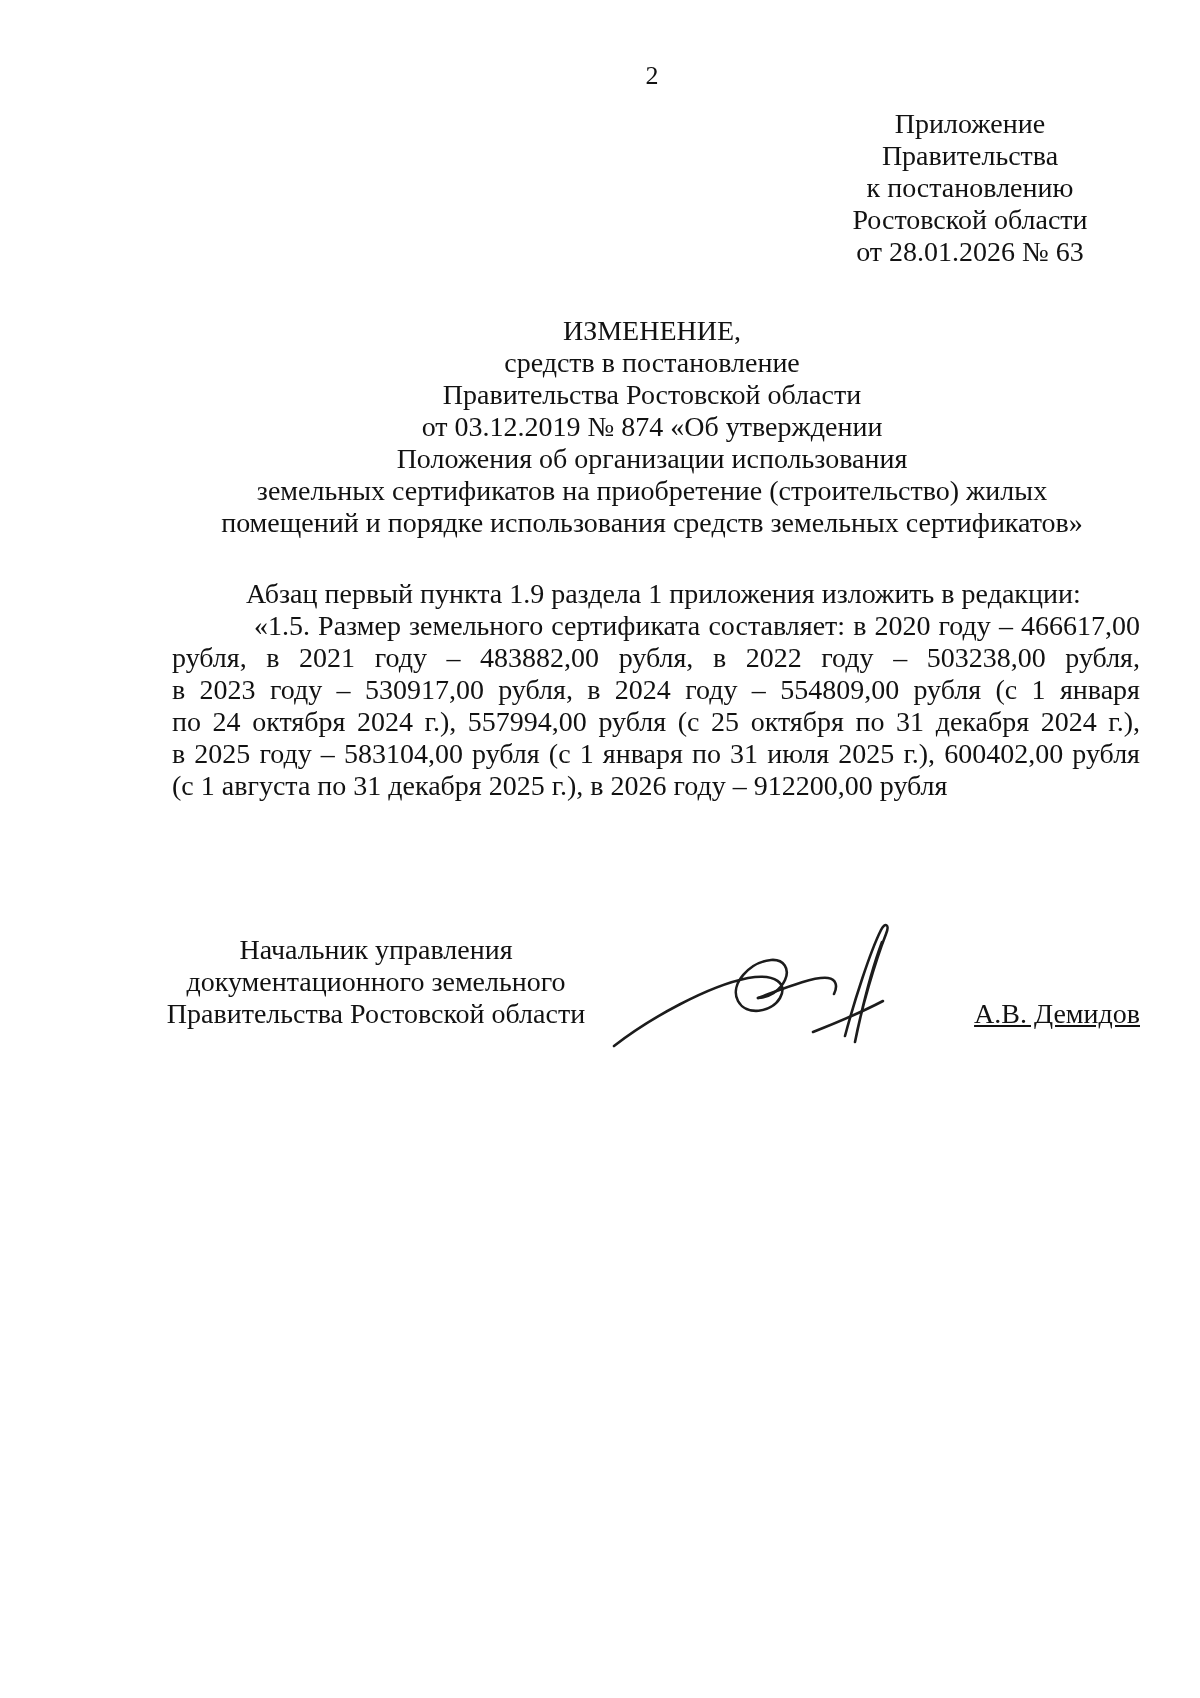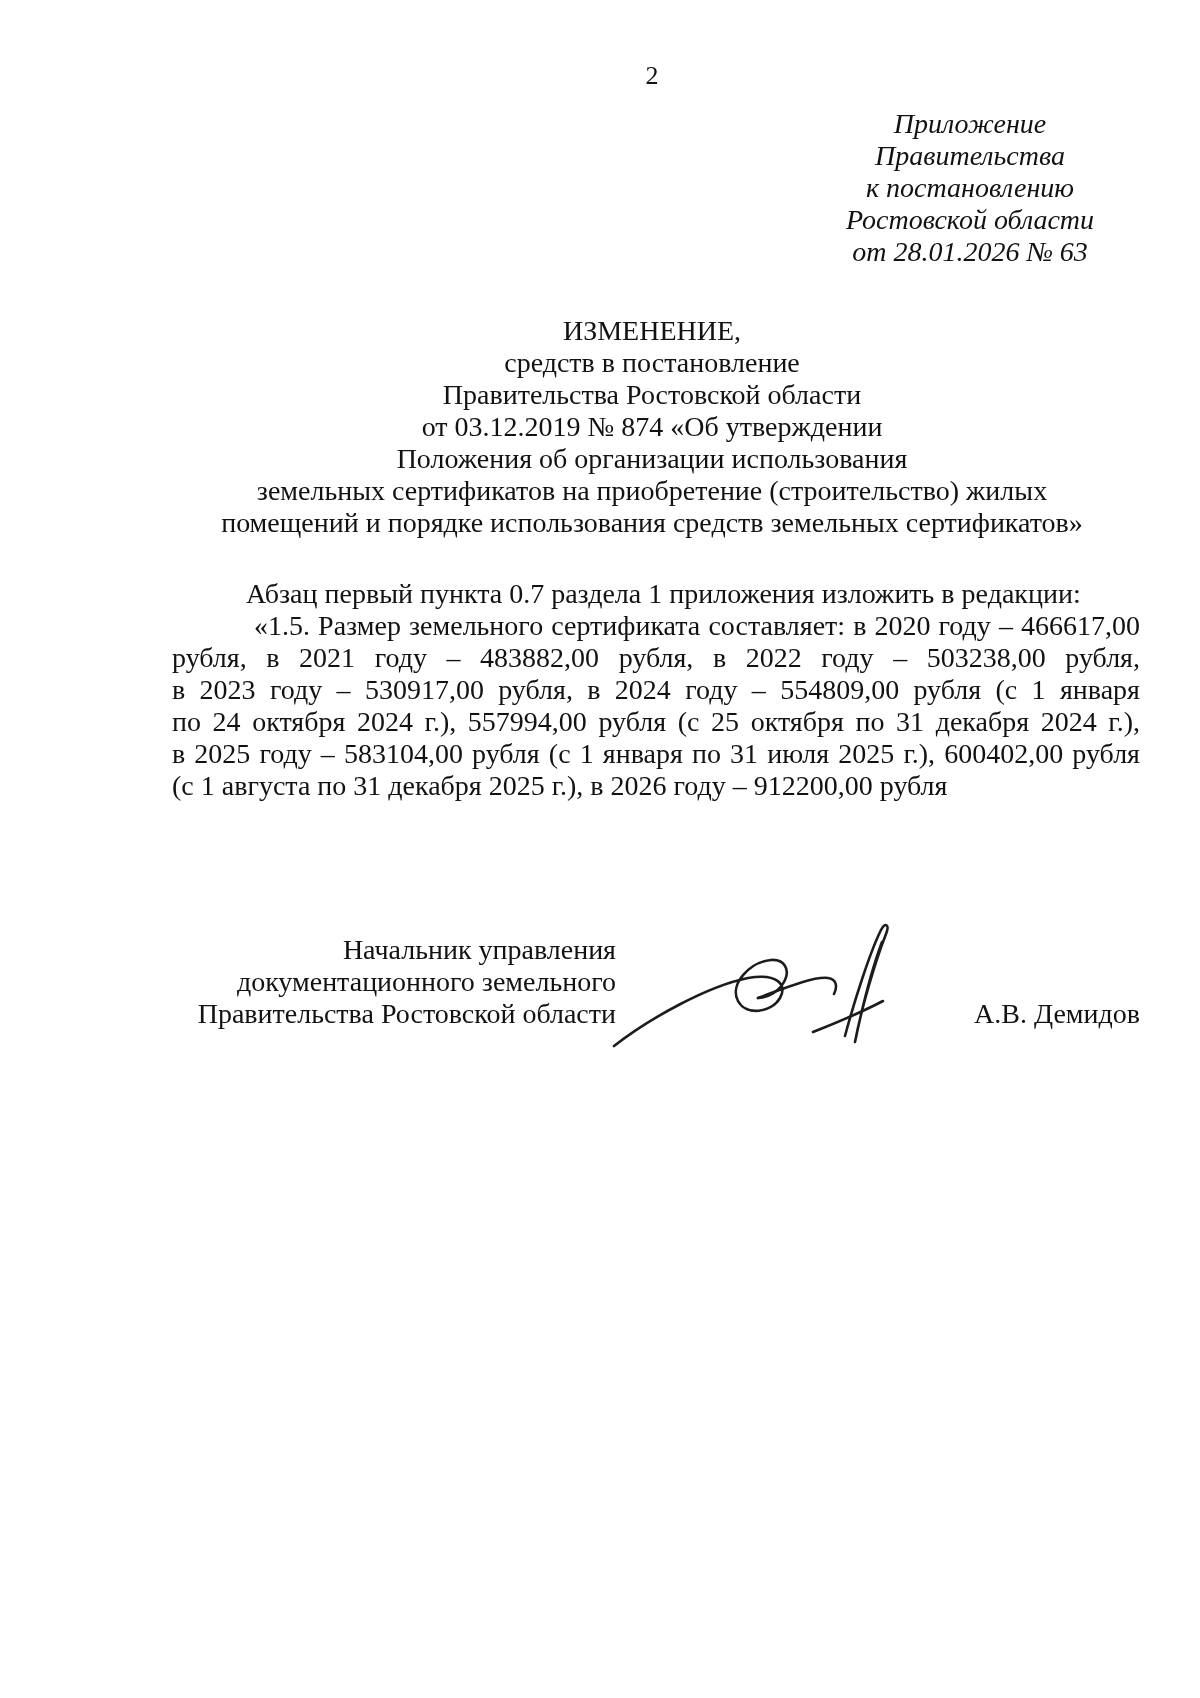--- a/index.html
+++ b/index.html
@@ -21,21 +21,21 @@
   .page-number {
     top: 60px; left: 164px; width: 976px;
     text-align: center;
     font-size: 26px;
   }
 
   .appendix-block {
     top: 108px; left: 780px; width: 380px;
     text-align: center;
   }
-  .appendix-block div { white-space: nowrap; font-style: italic; }
+  .appendix-block div { white-space: nowrap; }
 
   .title-block {
     top: 315px; left: 110px; width: 1084px;
     text-align: center;
   }
   .title-block div { white-space: nowrap; }
 
   .intro-para {
     top: 578px; left: 164px; width: 976px;
     text-indent: 82px;
@@ -49,29 +49,30 @@
     text-align: justify;
     text-align-last: justify;
     height: 32px;
     overflow: hidden;
     margin-left: 8px;
   }
   .main-para div:first-child { text-indent: 82px; }
   .main-para div:last-child { text-align-last: left; }
 
   .job-title-block {
-    top: 934px; left: 180px; width: 436px;
-    text-align: right;
+    top: 934px; left: 158px; width: 436px;
+    text-align: center;
   }
   .job-title-block div { white-space: nowrap; }
 
   .signer-name {
     top: 998px; left: 840px; width: 300px;
     text-align: right;
     white-space: nowrap;
+    text-decoration: underline;
   }
 
   .signature-wrap {
     top: 918px; left: 608px; width: 350px; height: 150px;
   }
   .signature-wrap svg { width: 100%; height: 100%; display: block; }
   .signature-wrap path {
     fill: none;
     stroke: #1c1c1c;
     stroke-width: 2.6;
@@ -97,21 +98,21 @@
   <div class="abs title-block">
       <div>ИЗМЕНЕНИЕ,</div>
       <div>средств в постановление</div>
       <div>Правительства Ростовской области</div>
       <div>от 03.12.2019 № 874 «Об утверждении</div>
       <div>Положения об организации использования</div>
       <div>земельных сертификатов на приобретение (строительство) жилых</div>
       <div>помещений и порядке использования средств земельных сертификатов»</div>
     </div>
 
-  <div class="abs intro-para">Абзац первый пункта 0.7 раздела 1 приложения изложить в редакции:</div>
+  <div class="abs intro-para">Абзац первый пункта 1.9 раздела 1 приложения изложить в редакции:</div>
 
   <div class="abs main-para">
       <div>«1.5. Размер земельного сертификата составляет: в 2020 году – 466617,00</div>
       <div>рубля, в 2021 году – 483882,00 рубля, в 2022 году – 503238,00 рубля,</div>
       <div>в 2023 году – 530917,00 рубля, в 2024 году – 554809,00 рубля (с 1 января</div>
       <div>по 24 октября 2024 г.), 557994,00 рубля (с 25 октября по 31 декабря 2024 г.),</div>
       <div>в 2025 году – 583104,00 рубля (с 1 января по 31 июля 2025 г.), 600402,00 рубля</div>
       <div>(с 1 августа по 31 декабря 2025 г.), в 2026 году – 912200,00 рубля</div>
     </div>
 

